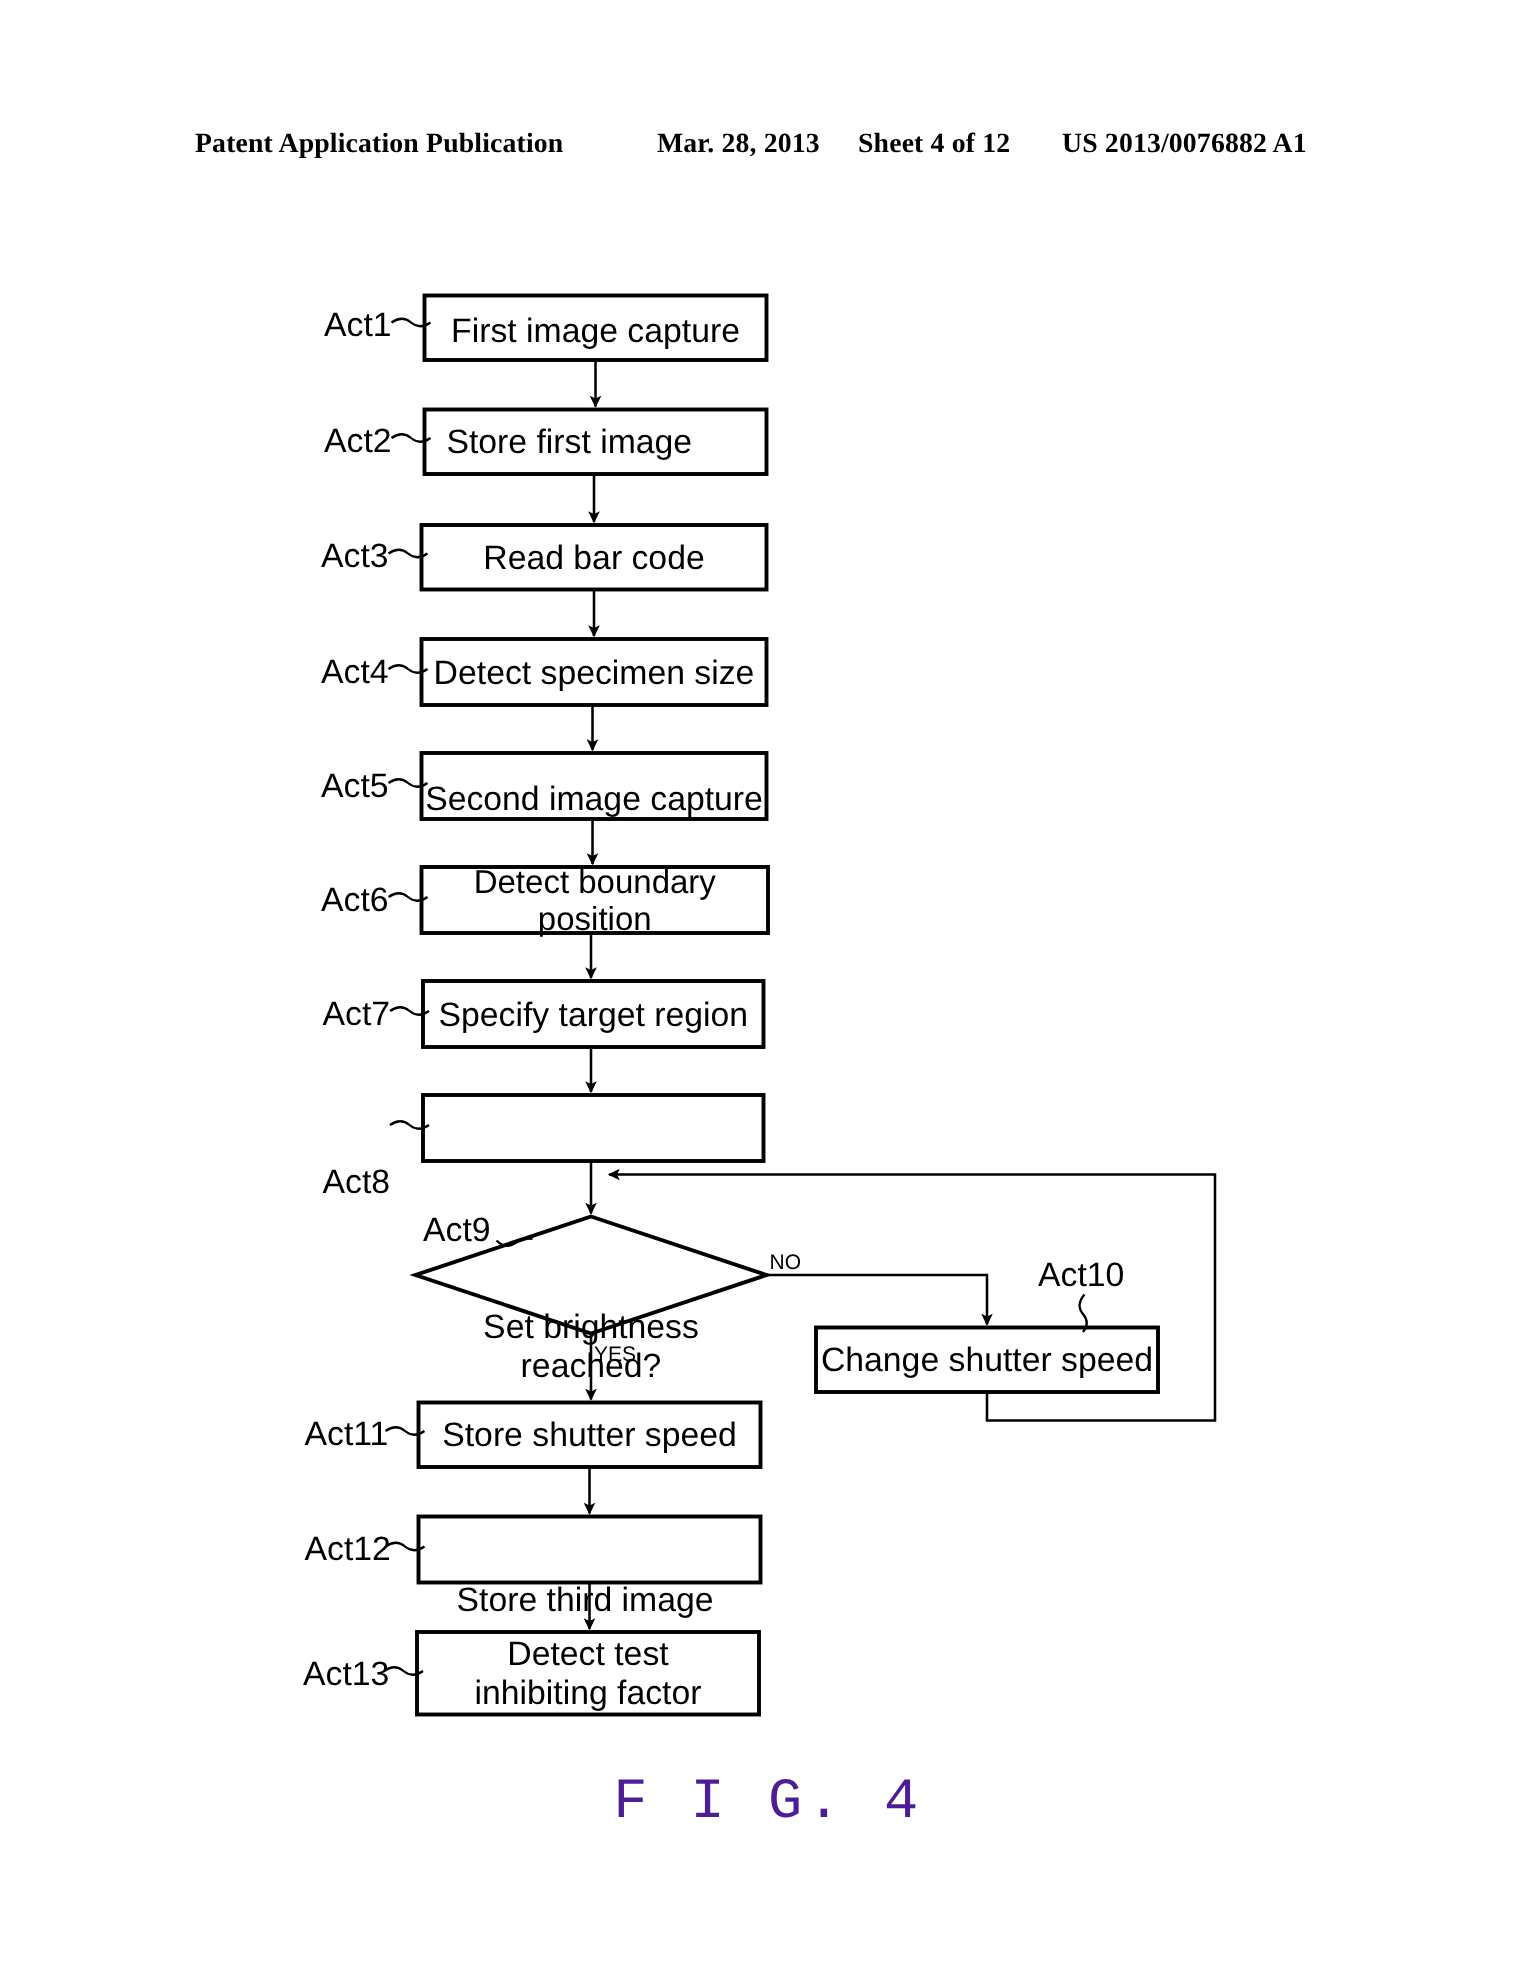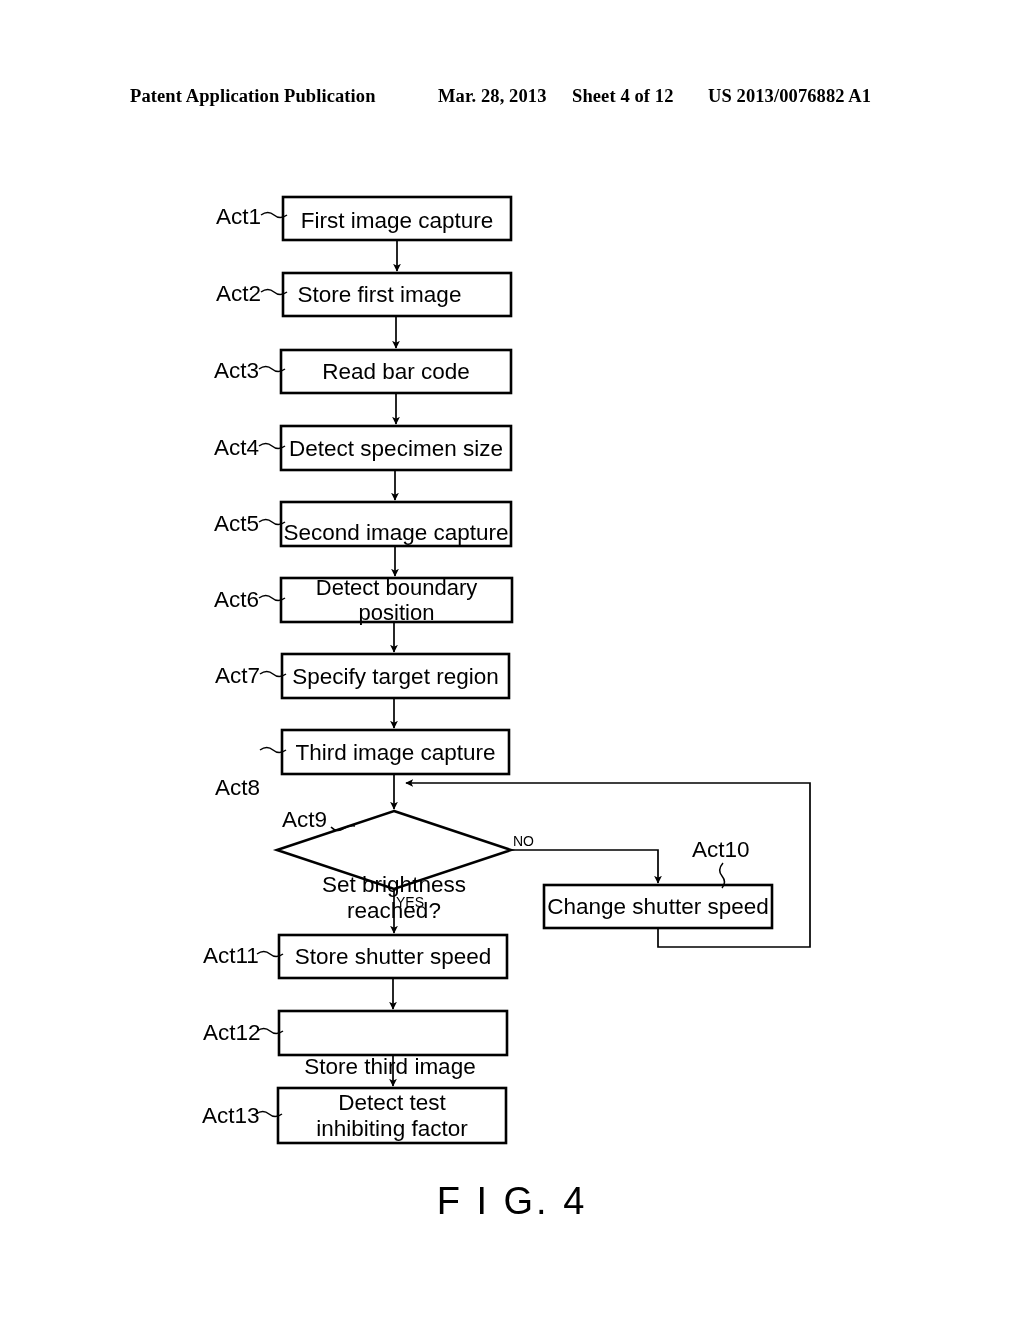--- a/index.html
+++ b/index.html
@@ -101,24 +101,24 @@
     white-space: nowrap;
   }
 
   
   #figure-caption {
     position: absolute;
     left: 0;
     top: 1180px;
     width: 1024px;
     text-align: center;
-    font-family: Liberation Sans, sans-serif;
+    font-family: Liberation Mono, monospace;
     font-size: 38px;
     letter-spacing: 3px;
-    color: #000000;
+    color: #4c1d95;
   }
 </style>
 </head>
 <body>
 
 <div id="page-header">
   <span class="h-pub">Patent Application Publication</span>
   <span class="h-date">Mar. 28, 2013</span>
   <span class="h-sheet">Sheet 4 of 12</span>
   <span class="h-docnum">US 2013/0076882 A1</span>
@@ -182,21 +182,20 @@
     <path d="M256,1114 q7,-5 13,0 t13,0" fill="none" stroke="#000" stroke-width="1.5"></path>
   </svg>
 
   <div class="node-text" style="left:283px; top:197px; width:228px; height:46px;">First image capture</div>
   <div class="node-text" style="left:283px; top:273px; width:193px; height:43px;">Store first image</div>
   <div class="node-text" style="left:281px; top:350px; width:230px; height:43px;">Read bar code</div>
   <div class="node-text" style="left:281px; top:426px; width:230px; height:44px;">Detect specimen size</div>
   <div class="node-text" style="left:281px; top:502px; width:230px; height:60px;">Second image capture</div>
   <div class="node-text" style="left:281px; top:578px; width:231px; height:44px; font-size:22px;">Detect boundary position</div>
   <div class="node-text" style="left:282px; top:654px; width:227px; height:44px;">Specify target region</div>
-  <div class="node-text" style="left:282px; top:730px; width:227px; height:44px;">Third image capture</div>
   <div class="node-text" style="left:294px; top:823px; width:200px; height:54px; line-height:26px;margin-top:48px;">Set brightness
 reached?</div>
   <div class="node-text" style="left:544px; top:885px; width:228px; height:43px;">Change shutter speed</div>
   <div class="node-text" style="left:279px; top:935px; width:228px; height:43px;">Store shutter speed</div>
   <div class="node-text" style="left:279px; top:1044px; width:222px; height:44px;">Store third image</div>
   <div class="node-text" style="left:278px; top:1088px; width:228px; height:55px; line-height:26px;">Detect test
 inhibiting factor</div>
 
   <div class="act-label" style="left:216px; top:205px;">Act1</div>
   <div class="act-label" style="left:216px; top:282px;">Act2</div>

